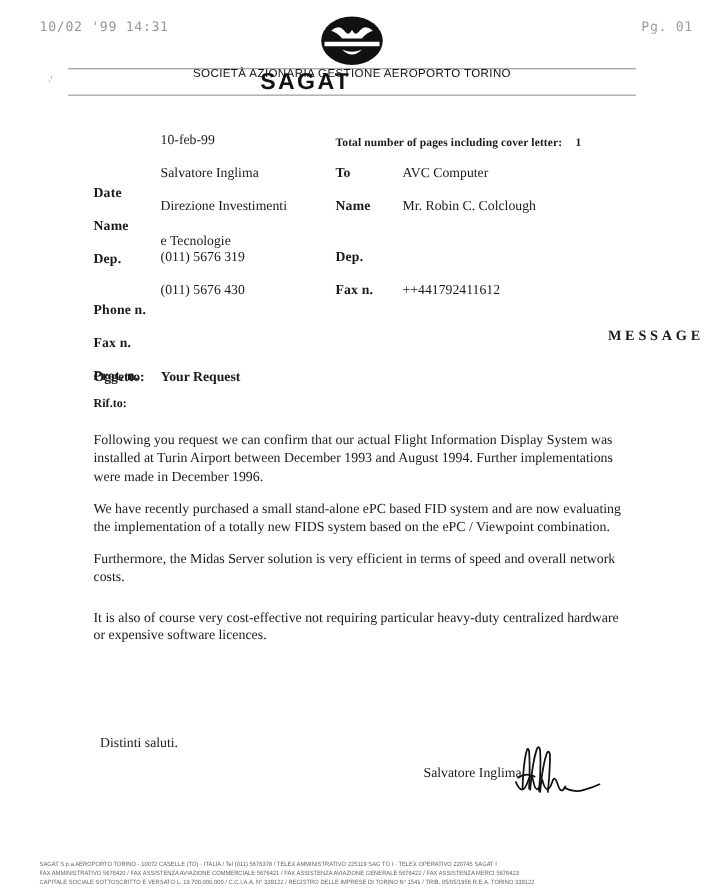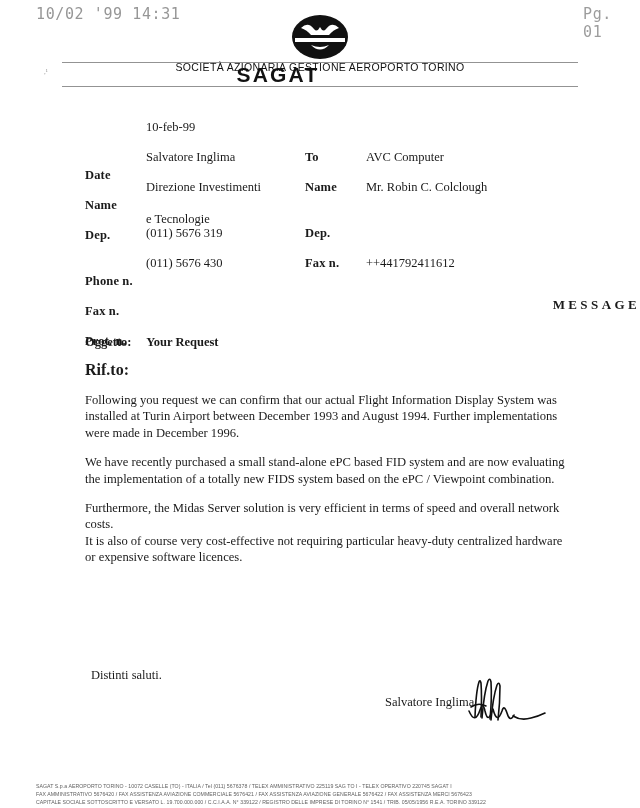--- a/index.html
+++ b/index.html
@@ -12,26 +12,26 @@
     height: 808px;
     position: relative;
     font-family: "Liberation Serif", serif;
     color: #1a1a1a;
     overflow: hidden;
   }
 
   
   .fax-strip {
     position: absolute;
-    top: 4px;
-    left: 0;
-    width: 593px;
+    top: 16px;
+    left: 0;
+    width: 640px;
     height: 16px;
     font-family: "DejaVu Sans Mono", monospace;
-    font-size: 15px;
+    font-size: 12px;
     color: #6e6e6e;
     letter-spacing: 0.6px;
   }
   .fax-strip .stamp-left {
     position: absolute;
     left: 36px;
     top: 1px;
     opacity: 0.72;
     filter: blur(0.25px);
   }
@@ -160,37 +160,37 @@
     top: 335px;
     left: 85px;
     font-size: 12.5px;
     font-weight: bold;
   }
   .subject-row .s-label { margin-right: 12px; }
   .ref-row {
     position: absolute;
     top: 361px;
     left: 85px;
-    font-size: 16px;
+    font-size: 11px;
     font-weight: bold;
   }
 
   
   .body-copy {
     position: absolute;
     top: 392px;
     left: 85px;
     width: 486px;
     font-size: 12.6px;
     line-height: 16.4px;
   }
   .body-copy p {
     margin: 0 0 13px 0;
   }
-  .body-copy p:last-child { margin-bottom: 0; }
+  .body-copy p:last-child { margin-bottom: 0; margin-top: 20px; }
 
   
   .closing {
     position: absolute;
     top: 668px;
     left: 91px;
     font-size: 12.5px;
   }
   .sign-block {
     position: absolute;
@@ -255,20 +255,23 @@
 <div class="rule rule-top"></div>
 <div class="brand-word">SAGAT</div>
 <div class="rule rule-bottom"></div>
 <div class="edge-tick">,¹</div>
 
 <div class="form-area">
 
   <div class="form-row">
     <span class="f-label col-l-label">Date</span>
     <span class="f-value col-l-value">10-feb-99</span>
+    <span class="totals-line">
+      <span>Total number of pages including cover letter:</span><span class="count">1</span>
+    </span>
   </div>
 
   <div class="form-row">
     <span class="f-label col-l-label">Name</span>
     <span class="f-value col-l-value">Salvatore Inglima</span>
     <span class="f-label col-r-label">To</span>
     <span class="f-value col-r-value">AVC Computer</span>
   </div>
 
   <div class="form-row" style="height:46px;">

